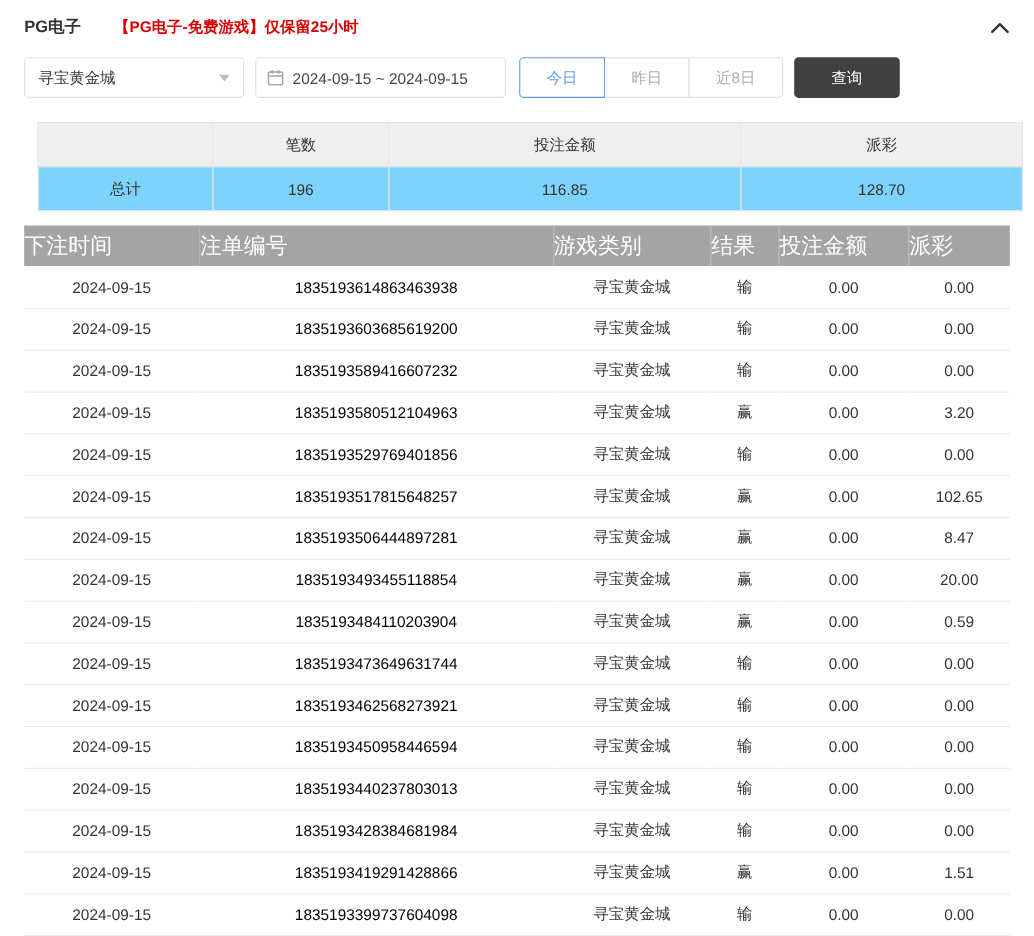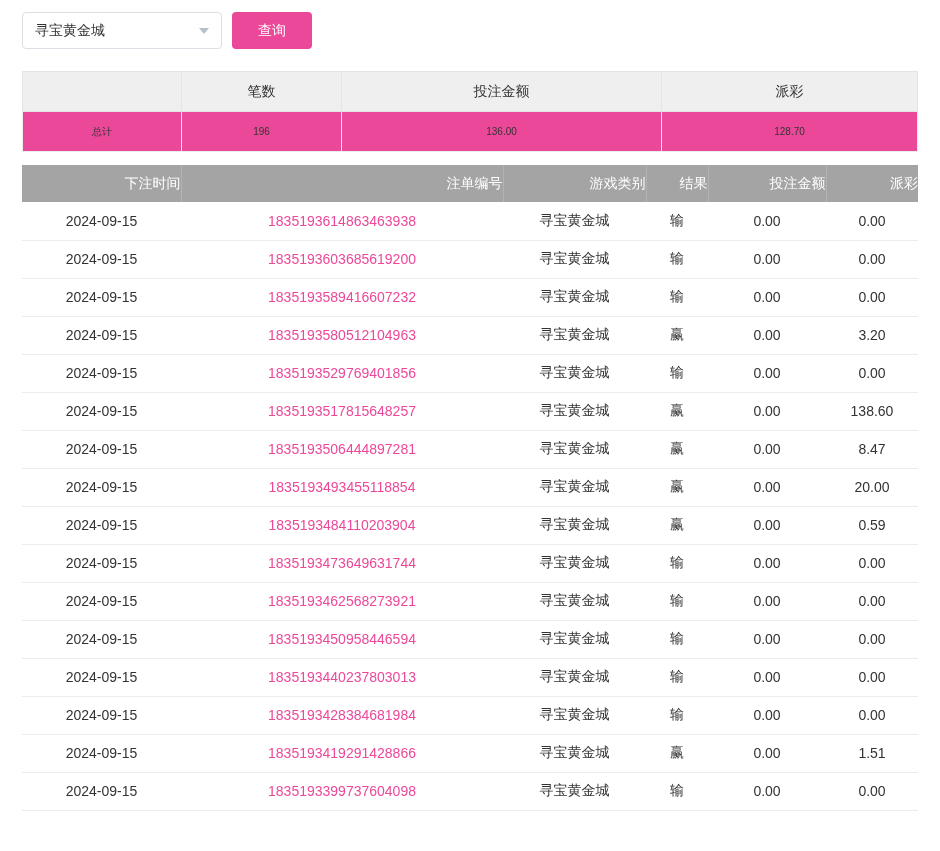--- a/index.html
+++ b/index.html
@@ -38,60 +38,85 @@
   .btn-group { display: flex; margin-left: 12px; }
   .btn-group button {
     height: 37px; padding: 0 24px; background: #fff; border: 1px solid #dcdfe6;
     font-size: 14px; color: #adadad; cursor: pointer; margin-left: -1px;
     font-family: inherit;
   }
   .btn-group button:first-child { border-radius: 4px 0 0 4px; margin-left: 0; }
   .btn-group button:last-child { border-radius: 0 4px 4px 0; }
   .btn-group button.active { border-color: #5f9cea; color: #5f9cea; position: relative; z-index: 1; }
   .search-btn {
-    margin-left: 10px; height: 37px; width: 80px; background: #ec4899; color: #fff;
+    margin-left: 10px; height: 37px; width: 96px; background: #404040; color: #fff;
     border: none; border-radius: 4px; font-size: 14px; cursor: pointer; font-family: inherit;
   }
 
   
   table { border-collapse: collapse; width: 100%; table-layout: fixed; }
 
-  .summary-table { margin-bottom: 13px; }
+  .summary-table { margin-bottom: 13px; margin-left: 12px; }
   .summary-table th {
     background: #efefef; height: 40px; font-size: 14px; font-weight: normal;
     color: #333; border: 1px solid #e4e4e4; text-align: center;
   }
   .summary-table td {
-    background: #ec4899; height: 40px; font-size: 10px; color: #333;
+    background: #7dd3fc; height: 40px; font-size: 14px; color: #333;
     border: 1px solid #ececec; text-align: center;
   }
 
   .records-table thead th {
-    background: #a4a4a4; color: #fff; font-weight: normal; font-size: 14px;
-    height: 37px; text-align: right; border-right: 1px solid #b3b3b3; margin-left: 16px;
+    background: #a4a4a4; color: #fff; font-weight: normal; font-size: 20px;
+    height: 37px; text-align: left; border-right: 1px solid #b3b3b3; margin-left: 16px;
   }
   .records-table thead th:last-child { border-right: none; }
   .records-table tbody td {
     height: 38px; font-size: 14px; color: #333; text-align: center;
     border-bottom: 1px solid #ececec; background: #fff;
     overflow: hidden; white-space: nowrap;
   }
-  .records-table tbody td.order-id { color: #ec4899; }
+  .records-table tbody td.order-id { color: #000000; }
 </style>
 </head>
 <body>
 
 <div class="page">
 
+  <div class="header">
+    <span class="title">PG电子</span>
+    <span class="notice">【PG电子-免费游戏】仅保留25小时</span>
+    <span class="collapse-btn">
+      <svg width="18" height="12" viewBox="0 0 18 12">
+          <polyline points="2,10 9,3 16,10" fill="none" stroke="#333" stroke-width="2.2" stroke-linecap="round" stroke-linejoin="round"></polyline>
+        </svg>
+    </span>
+  </div>
 
   <div class="filters">
     <div class="select-box">
       <span>寻宝黄金城</span>
       <span class="caret-down"></span>
     </div>
+    <div class="date-box">
+      <span style="display:flex;">
+        <svg width="15" height="15" viewBox="0 0 15 15">
+            <rect x="1" y="2.5" width="13" height="11.5" rx="1.5" fill="none" stroke="#9aa3af" stroke-width="1.4"></rect>
+            <line x1="1" y1="6" x2="14" y2="6" stroke="#9aa3af" stroke-width="1.4"></line>
+            <line x1="4.5" y1="0.8" x2="4.5" y2="4" stroke="#9aa3af" stroke-width="1.4"></line>
+            <line x1="10.5" y1="0.8" x2="10.5" y2="4" stroke="#9aa3af" stroke-width="1.4"></line>
+          </svg>
+      </span>
+      <span>2024-09-15 ~ 2024-09-15</span>
+    </div>
+    <div class="btn-group">
+        <button class="active">今日</button>
+        <button>昨日</button>
+        <button>近8日</button>
+      </div>
     <button class="search-btn">查询</button>
   </div>
 
   <table class="summary-table">
     <colgroup>
         <col style="width:159px">
         <col style="width:160px">
         <col style="width:320px">
         <col>
       </colgroup>
@@ -100,21 +125,21 @@
         <th></th>
         <th>笔数</th>
         <th>投注金额</th>
         <th>派彩</th>
       </tr>
     </thead>
     <tbody>
       <tr>
         <td>总计</td>
         <td>196</td>
-        <td>136.00</td>
+        <td>116.85</td>
         <td>128.70</td>
       </tr>
     </tbody>
   </table>
 
   <table class="records-table">
     <colgroup>
       <col style="width:159px">
         <col style="width:322px">
         <col style="width:143px">
@@ -172,21 +197,21 @@
           <td>输</td>
           <td>0.00</td>
           <td>0.00</td>
         </tr>
         <tr>
           <td>2024-09-15</td>
           <td class="order-id">1835193517815648257</td>
           <td>寻宝黄金城</td>
           <td>赢</td>
           <td>0.00</td>
-          <td>138.60</td>
+          <td>102.65</td>
         </tr>
         <tr>
           <td>2024-09-15</td>
           <td class="order-id">1835193506444897281</td>
           <td>寻宝黄金城</td>
           <td>赢</td>
           <td>0.00</td>
           <td>8.47</td>
         </tr>
         <tr>

